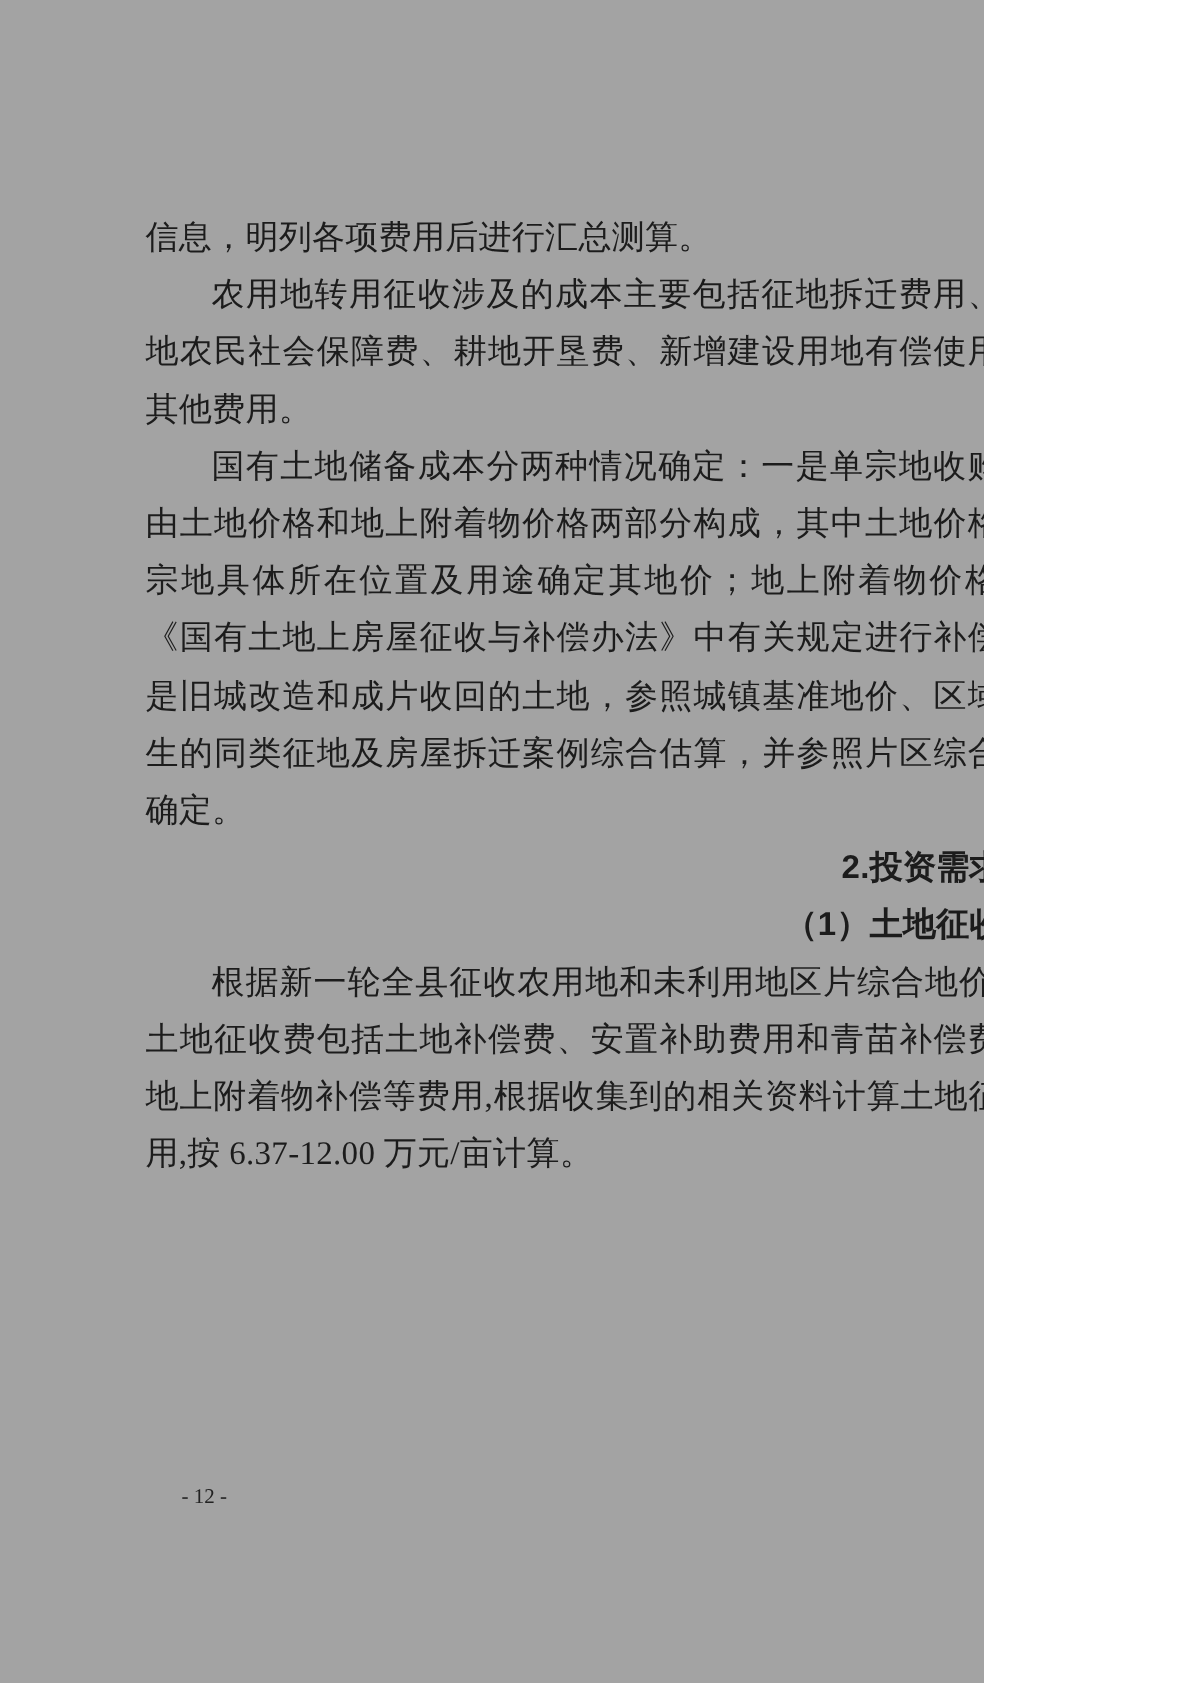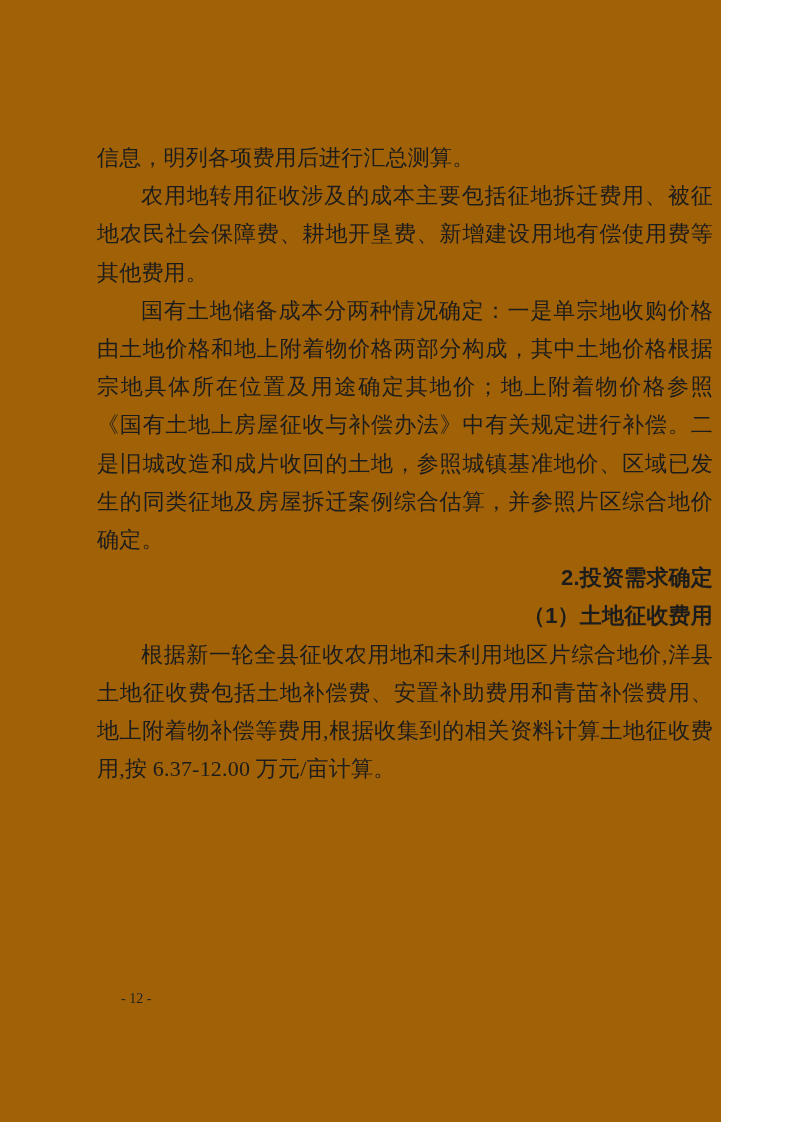--- a/index.html
+++ b/index.html
@@ -2,23 +2,23 @@
 <html><head>
 <meta charset="utf-8">
 <style>
   html, body {
     margin: 0;
     padding: 0;
     background: #ffffff;
   }
   .page {
     position: relative;
-    width: 721px;
+    width: 656px;
     height: 1122px;
-    background: #a16207;
+    background: #a3a3a3;
     overflow: hidden;
     font-family: "Liberation Serif", serif;
     color: #1c1c1c;
   }
   .text-area {
     position: absolute;
     left: 97px;
     top: 139px;
     width: 616px;
     font-size: 22px;

